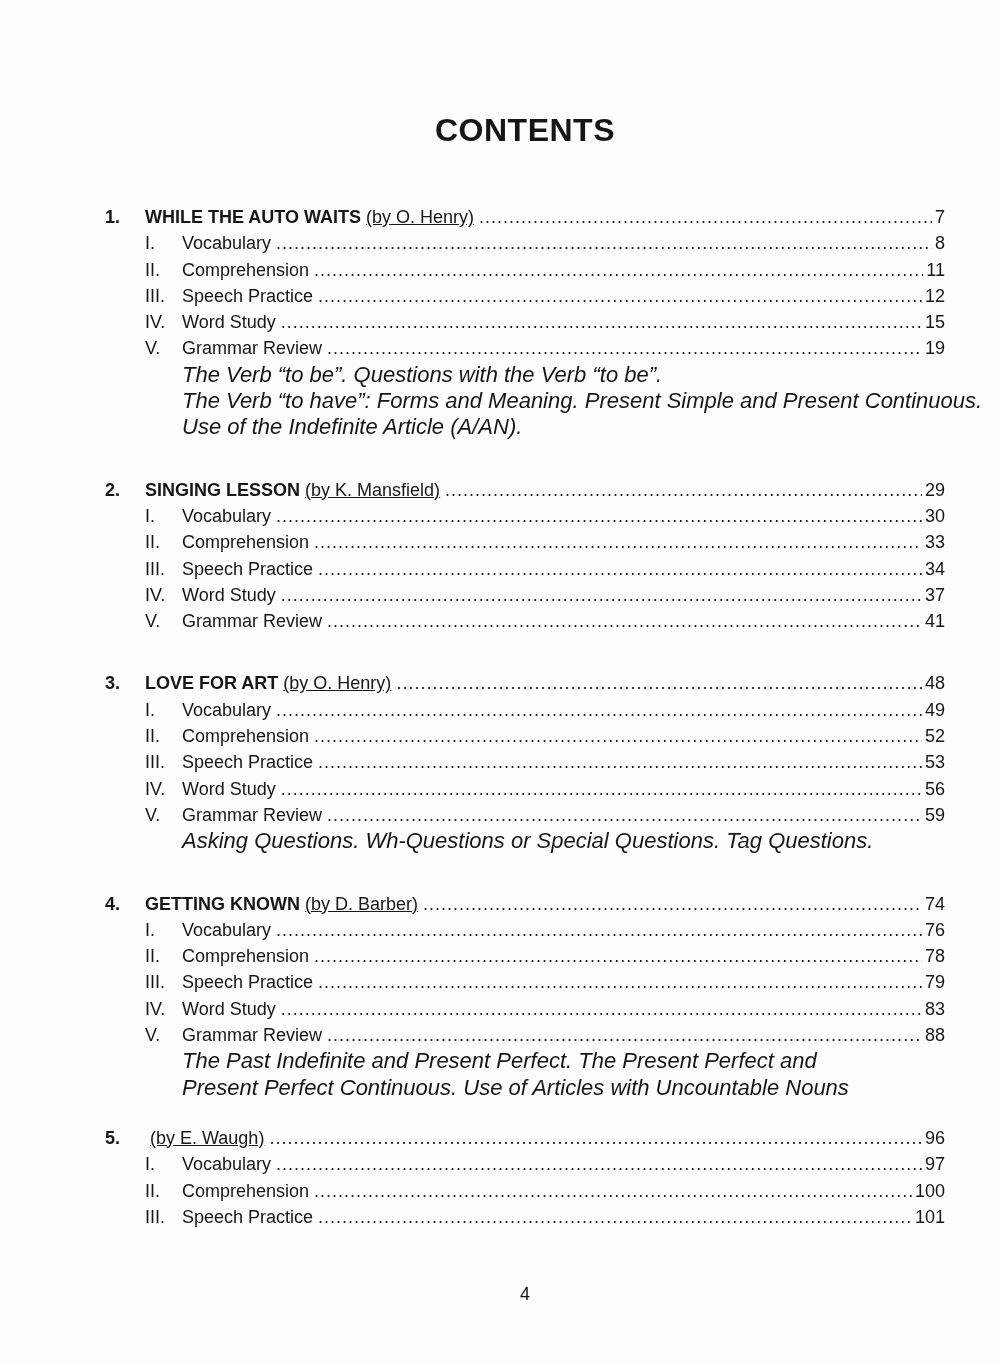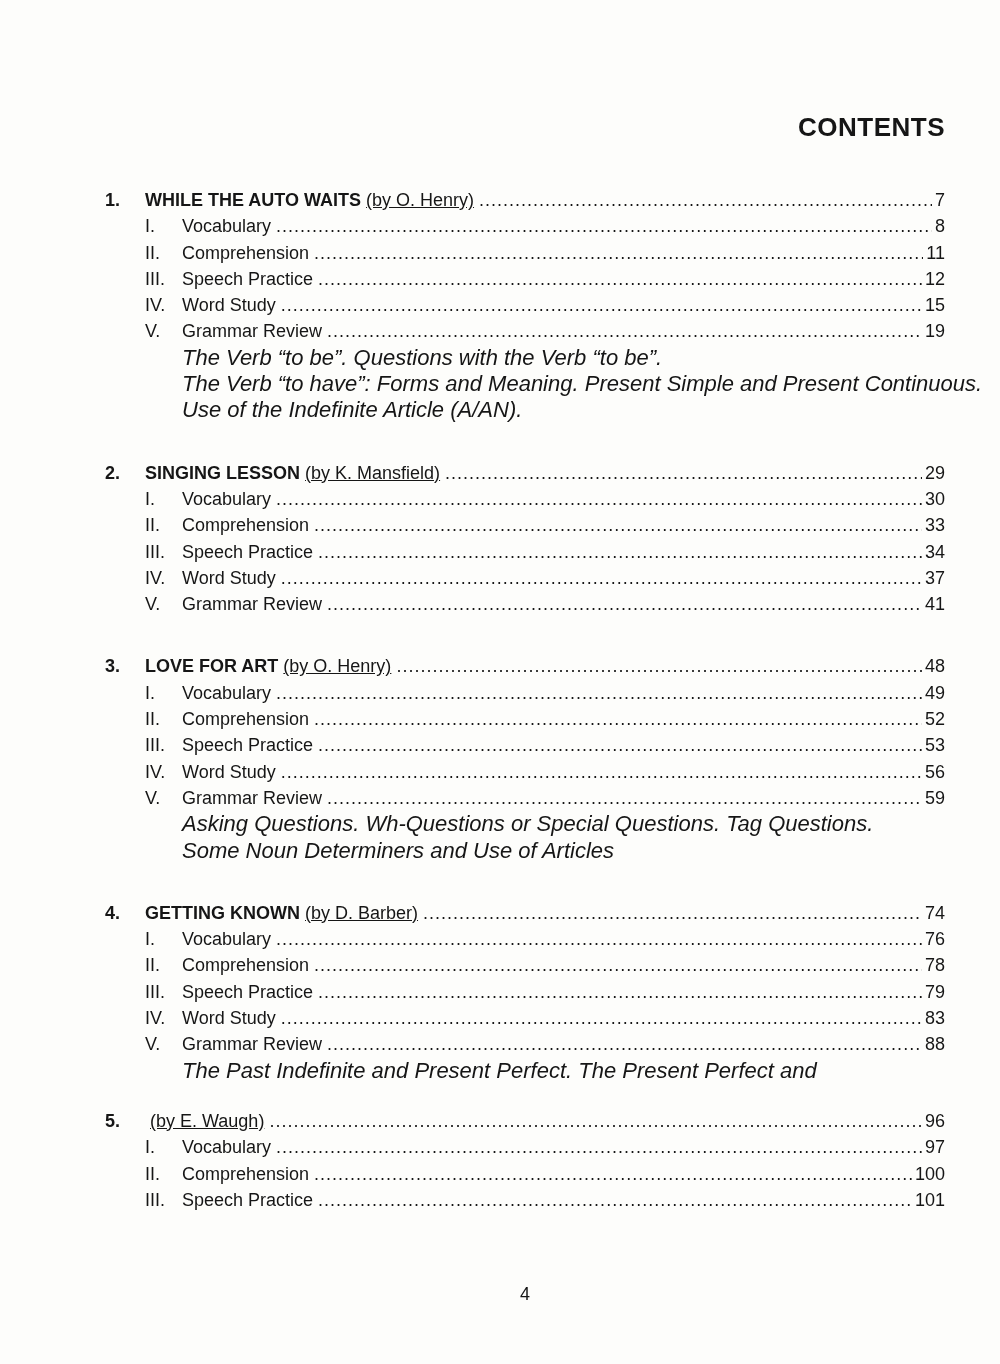--- a/index.html
+++ b/index.html
@@ -15,25 +15,25 @@
     width: 1000px; height: 1364px;
     background: #fdfdfb;
     overflow: hidden;
   }
   .content {
     position: absolute;
     left: 105px; top: 112px;
     width: 840px;
   }
   .heading {
-    text-align: right;
-    font-size: 26px;
+    text-align: center;
+    font-size: 32px;
     font-weight: 700;
     letter-spacing: 0.5px;
-    margin-bottom: 32px;
+    margin-bottom: 43px;
   }
   .section { margin-bottom: 24px; }
   .row {
     display: flex;
     align-items: baseline;
     line-height: 26.3px;
     font-size: 18px;
   }
   .sec-num {
     flex: 0 0 40px;
@@ -225,21 +225,20 @@
   <div class="row item-row">
     <span class="item-num">V.</span>
     <span class="item-label">Grammar Review</span>
     <span class="leader"></span>
     <span class="pageno">59</span>
   </div>
 </div>
     <div class="notes">
   <div class="note-line">Asking Questions. Wh-Questions or Special Questions. Tag Questions.</div>
 
-  <div class="note-line">Some Noun Determiners and Use of Articles</div>
 </div>
   </div>
 
   <div class="section">
     <div class="row">
       <span class="sec-num">4.</span>
       <span class="sec-title">GETTING KNOWN</span>
       <span class="sec-author">(by D. Barber)</span>
       <span class="leader"></span>
       <span class="pageno">74</span>
@@ -276,20 +275,21 @@
   <div class="row item-row">
     <span class="item-num">V.</span>
     <span class="item-label">Grammar Review</span>
     <span class="leader"></span>
     <span class="pageno">88</span>
   </div>
 </div>
     <div class="notes">
   <div class="note-line">The Past Indefinite and Present Perfect. The Present Perfect and</div>
 
+  <div class="note-line">Present Perfect Continuous. Use of Articles with Uncountable Nouns</div>
 </div>
   </div>
 
   <div class="section">
     <div class="row">
       <span class="sec-num">5.</span>
       <span class="sec-author">(by E. Waugh)</span>
       <span class="leader"></span>
       <span class="pageno">96</span>
     </div>

